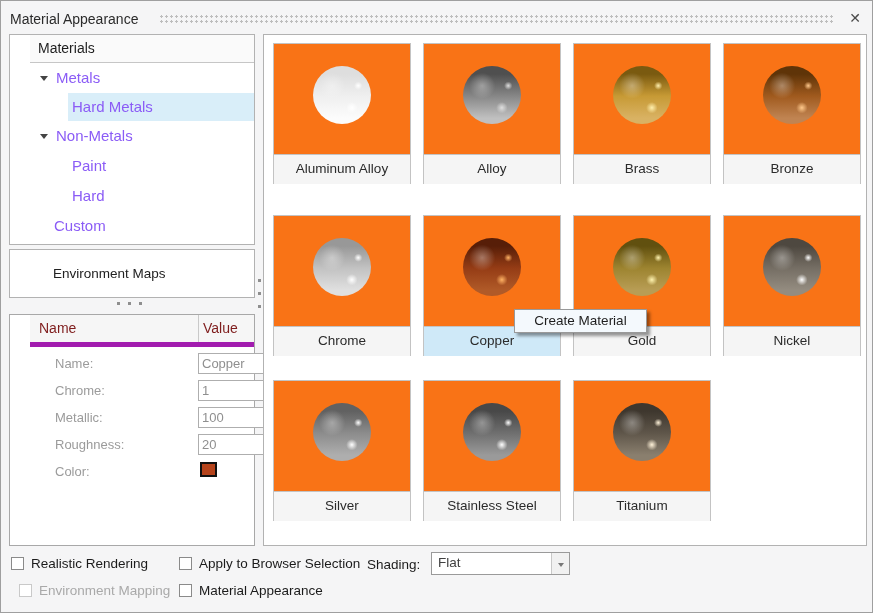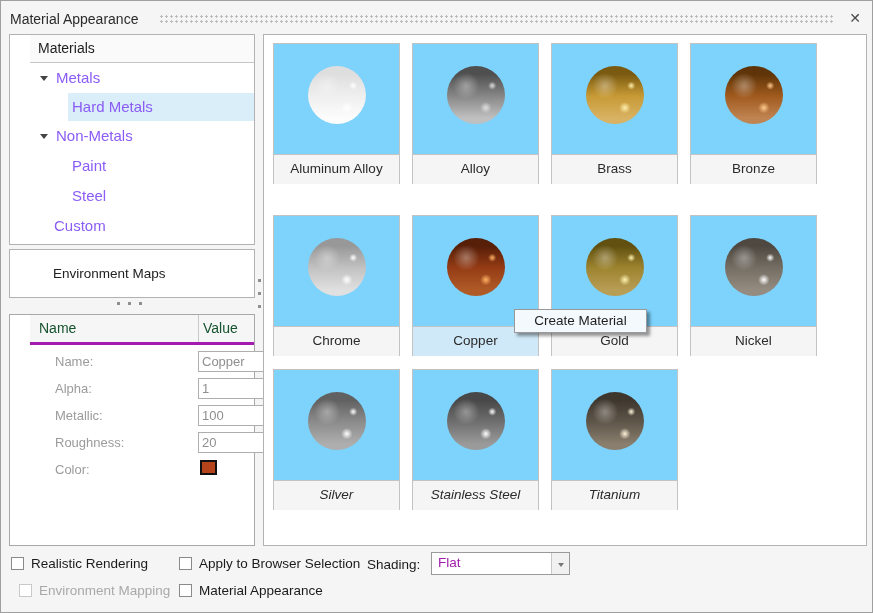--- a/index.html
+++ b/index.html
@@ -33,58 +33,58 @@
   .env-panel{left:8px;top:248px;width:246px;height:49px;}
   .env-label{padding-left:23px;line-height:47px;font-size:13.5px;color:#222;}
   
   .hsplit{position:absolute;left:116px;top:301px;display:flex;gap:8px;}
   .hsplit i{width:3px;height:3px;background:#8f8f8f;}
   .vsplit{position:absolute;left:257px;top:278px;display:flex;flex-direction:column;gap:10px;}
   .vsplit i{width:3px;height:3px;background:#8f8f8f;}
   
   .props-panel{left:8px;top:313px;width:246px;height:232px;border:1px solid #a8a8a8;}
   .props-header{position:relative;height:27px;line-height:27px;background:#f6f6f6;
-    border-bottom:3px solid #a21caf;font-size:14px;color:#14532d;}
+    border-bottom:5px solid #a21caf;font-size:14px;color:#7f1d1d;}
   .props-header .c1{position:absolute;left:9px;}
   .props-header .c2{position:absolute;left:173px;}
   .props-header .divider{position:absolute;left:168px;top:0;width:1px;height:27px;background:#c9c9c9;}
   .prop-row{position:relative;height:27px;}
   .prop-row .plabel{position:absolute;left:25px;top:6px;font-size:13px;color:#9b9b9b;}
   .prop-row input{position:absolute;left:168px;top:3px;width:64px;height:19px;
     border:1px solid #aeaeae;background:#fff;color:#8f8f8f;font-size:13px;padding:0 3px;
     font-family:"Liberation Sans", sans-serif;}
   .prop-row .swatch{position:absolute;left:170px;top:4px;width:17px;height:15px;
     border:2px solid #111;box-sizing:border-box;}
   .props-rows{padding-top:3px;}
   
   .grid-panel{left:262px;top:33px;width:604px;height:512px;}
   .cards-row{position:absolute;left:9px;display:flex;gap:12px;}
-  .row-0{top:8px;} .row-1{top:180px;} .row-2{top:334px;font-style:italic;}
-  .card{width:127px;height:141px;border:1px solid #c3c3c3;box-sizing:border-box;background:#7dd3fc;}
+  .row-0{top:8px;} .row-1{top:180px;} .row-2{top:345px;}
+  .card{width:138px;height:141px;border:1px solid #c3c3c3;box-sizing:border-box;background:#f97316;}
   .sphere-area{height:110px;display:flex;align-items:center;justify-content:center;}
   .sphere{width:58px;height:58px;border-radius:50%;margin-top:-8px;}
   .card-label{height:29px;line-height:28px;border-top:1px solid #c3c3c3;background:#f5f5f5;
     text-align:center;font-size:13.5px;color:#2b2b2b;}
   .card.selected .card-label{background:#cfe9f8;}
   
   .popup{position:absolute;left:513px;top:308px;width:133px;height:24px;
     background:#f4f9fd;border:1px solid #999;box-sizing:border-box;
     box-shadow:3px 3px 3px rgba(0,0,0,0.40);
     text-align:center;line-height:22px;font-size:13.5px;color:#1e1e1e;z-index:5;}
   
   .footer-item{position:absolute;display:flex;align-items:center;gap:7px;font-size:13.5px;color:#1b1b1b;justify-content:center;}
   .cb{width:13px;height:13px;border:1px solid #8a8a8a;background:#fff;box-sizing:border-box;}
   .footer-item.disabled{color:#a9a9a9;padding-left:8px;}
   .footer-item.disabled .cb{border-color:#c9c9c9;}
   .f-r1{top:555px;} .f-r2{top:582px;}
   .fx-1{left:10px;} .fx-2{left:178px;}
   .shading-label{position:absolute;left:366px;top:556px;font-size:13.5px;color:#1b1b1b;}
   .dropdown{position:absolute;left:430px;top:551px;width:139px;height:23px;
     background:#fff;border:1px solid #9a9a9a;box-sizing:border-box;}
-  .dropdown .dd-value{position:absolute;left:6px;top:2px;font-size:13.5px;color:#a21caf;}
+  .dropdown .dd-value{position:absolute;left:6px;top:2px;font-size:13.5px;color:#404040;}
   .dropdown .dd-btn{position:absolute;right:0;top:0;width:17px;height:21px;
     background:#f1f1f1;border-left:1px solid #c8c8c8;text-align:center;}
   .dd-arrow{display:inline-block;margin-top:8px;width:0;height:0;
     border-left:3.5px solid rgba(0,0,0,0);border-right:3.5px solid rgba(0,0,0,0);border-top:4px solid #777;}
 </style>
 </head>
 <body>
 
 <div class="dialog">
 
@@ -102,21 +102,21 @@
       <span>Hard Metals</span>
     </div>
     <div class="tree-item group">
       <span class="arrow"></span>
       <span>Non-Metals</span>
     </div>
     <div class="tree-item child">
       <span>Paint</span>
     </div>
     <div class="tree-item child">
-      <span>Steel</span>
+      <span>Hard</span>
     </div>
     <div class="tree-item root">
       <span>Custom</span>
     </div>
   </div>
 
   <div class="panel env-panel">
     <div class="env-label">Environment Maps</div>
   </div>
 
@@ -136,21 +136,21 @@
       <span class="c1">Name</span>
       <span class="divider"></span>
       <span class="c2">Value</span>
     </div>
     <div class="props-rows">
       <div class="prop-row">
         <span class="plabel">Name:</span>
         <input value="Copper" style="">
       </div>
       <div class="prop-row">
-        <span class="plabel">Alpha:</span>
+        <span class="plabel">Chrome:</span>
         <input value="1" style="">
       </div>
       <div class="prop-row">
         <span class="plabel">Metallic:</span>
         <input value="100" style="">
       </div>
       <div class="prop-row">
         <span class="plabel">Roughness:</span>
         <input value="20" style="">
       </div>

